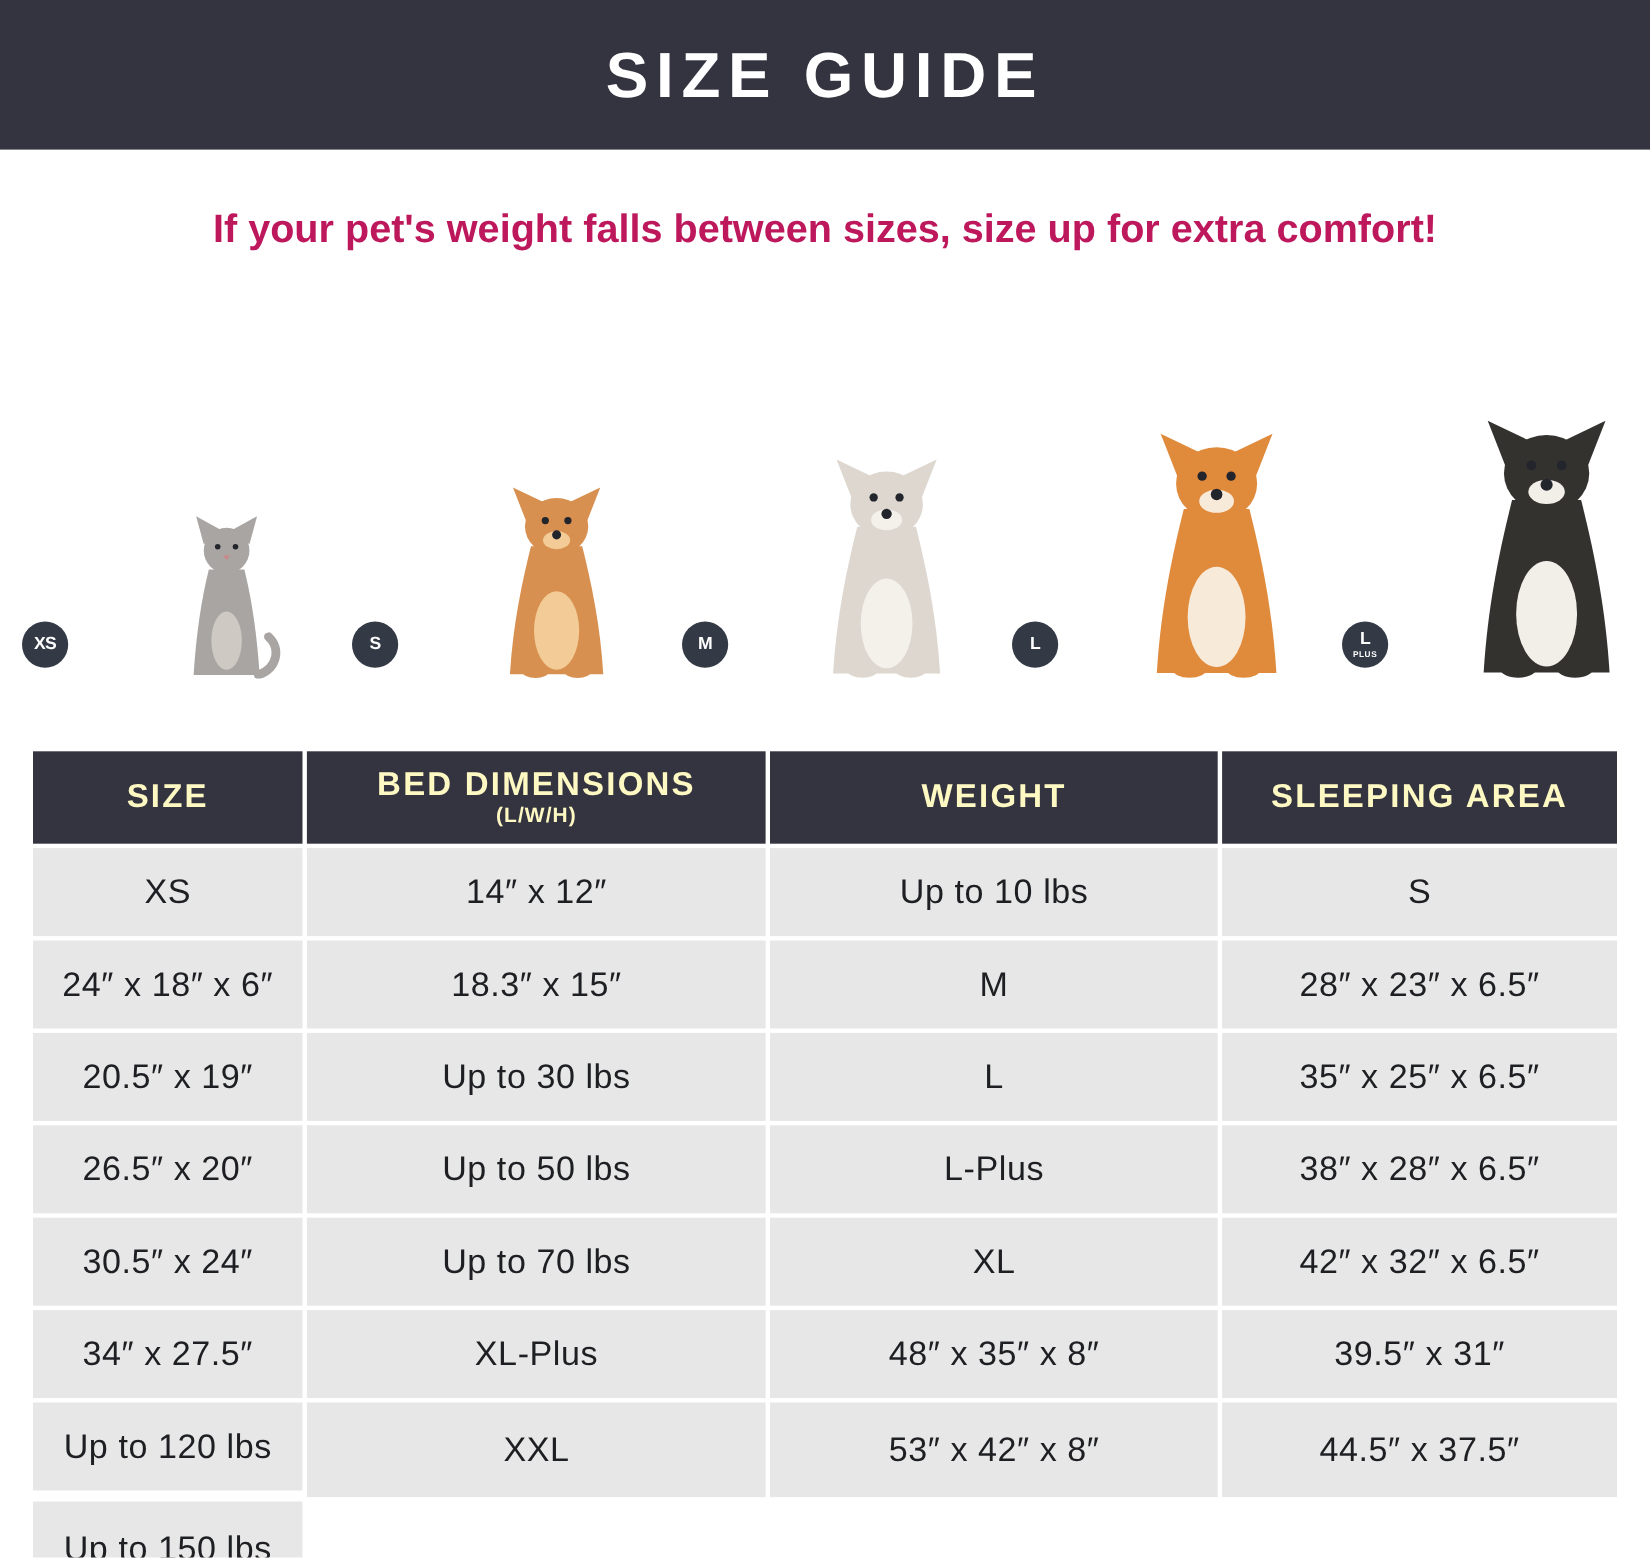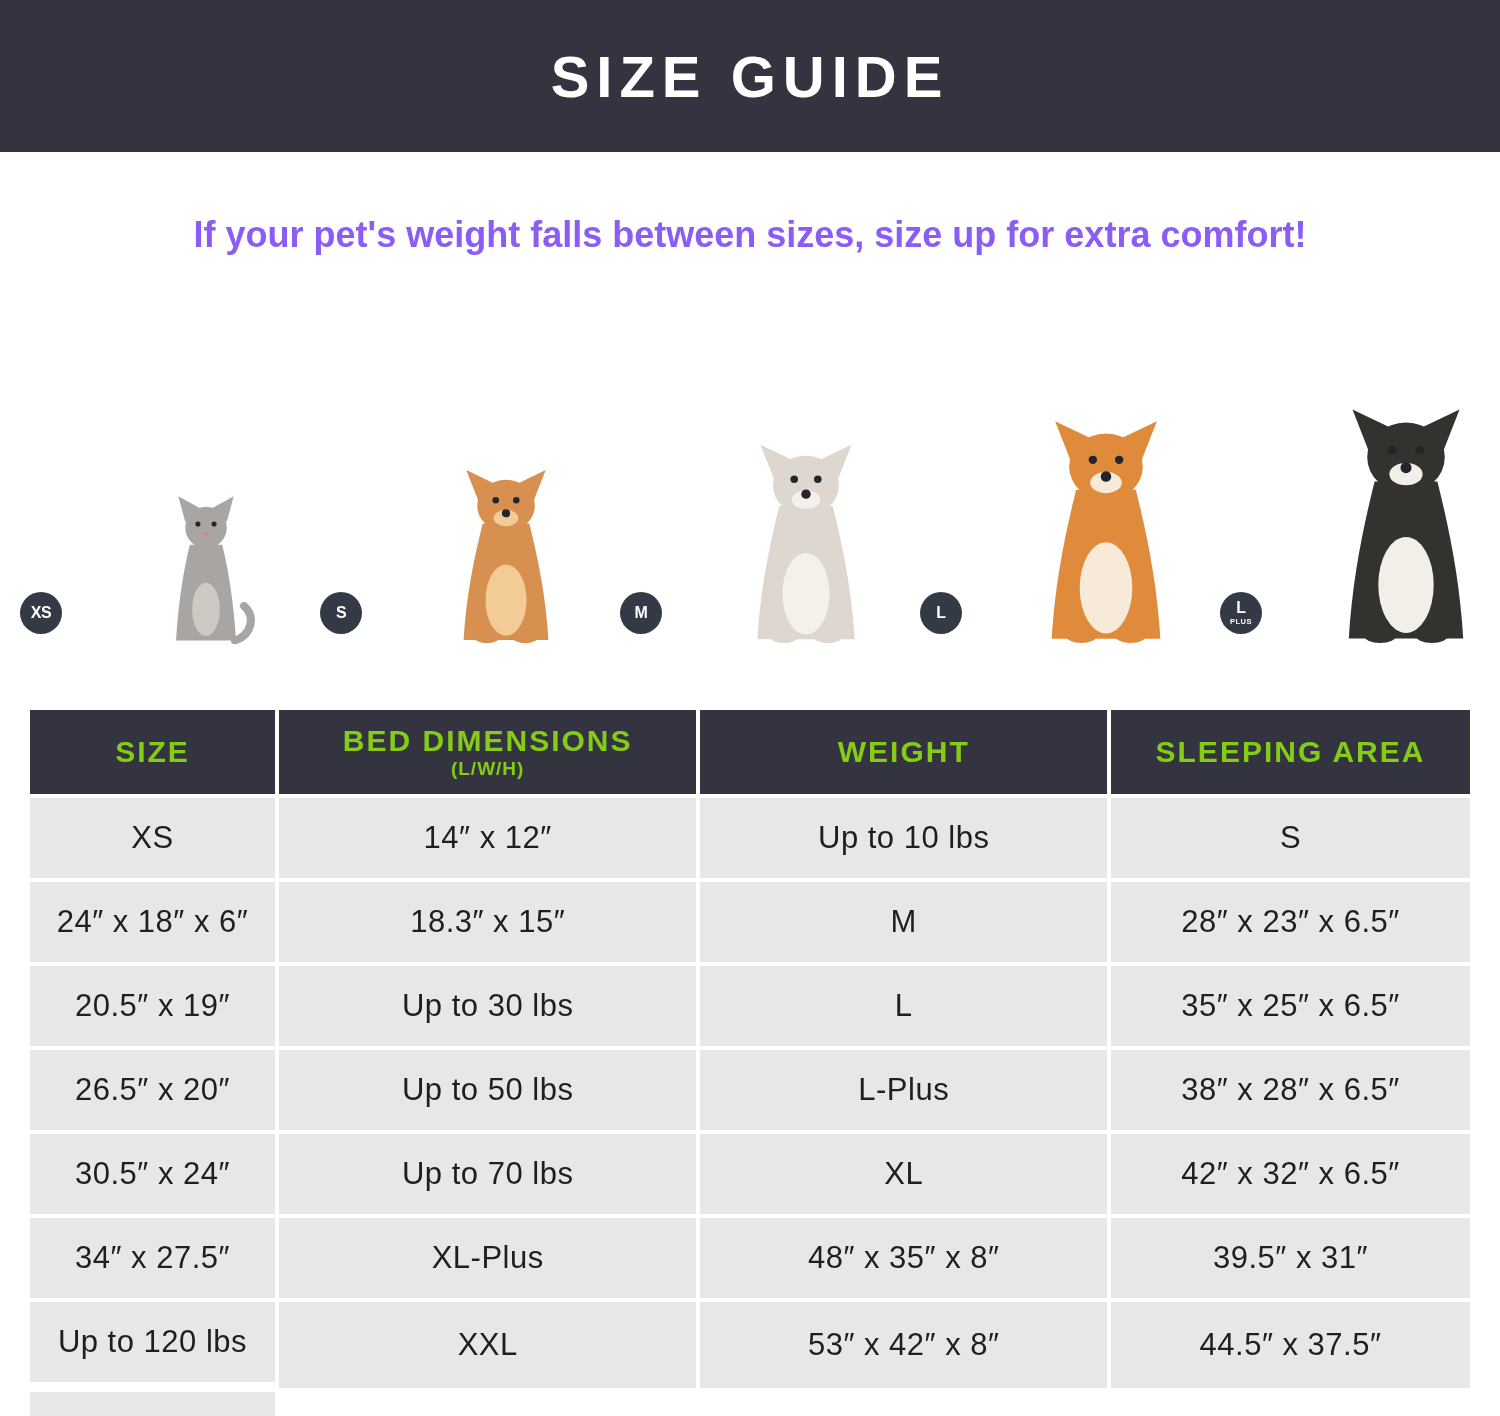--- a/index.html
+++ b/index.html
@@ -4,32 +4,32 @@
 <style>
   html, body { margin: 0; padding: 0; background: #ffffff; }
   body {
     width: 1500px; height: 1416px; overflow: hidden;
     font-family: "Liberation Sans", sans-serif;
     -webkit-font-smoothing: antialiased;
   }
 
   
   .titlebar {
-    height: 152px; background: #343440;
+    height: 136px; background: #343440;
     display: flex; align-items: center; justify-content: center;
   }
   .titlebar h1 {
     margin: 0; color: #ffffff; font-size: 58px; font-weight: 700;
     letter-spacing: 7px;
   }
 
   
   .subtitle {
-    margin: 17px; padding: 44px 30px 0; text-align: center;
-    color: #8b5cf6; font-size: 36px; font-weight: 600; line-height: 1.2;
+    margin: 6px; padding: 44px 30px 0; text-align: center;
+    color: #be185d; font-size: 36px; font-weight: 600; line-height: 1.2;
   }
 
   
   .animals {
     height: 350px; margin-top: 38px; padding: 0 56px 14px;
     display: flex; justify-content: space-between; align-items: flex-end;
   }
   .animal { position: relative; display: flex; align-items: flex-end; }
   .pet { display: block; }
   .badge {
@@ -45,21 +45,21 @@
 
   
   .size-table {
     margin: 52px 30px 0;
     display: grid;
     grid-template-columns: 247fr 421fr 410fr 362fr;
     gap: 4px;
     background: #ffffff;
   }
   .th {
-    background: #343440; color: #84cc16; height: 84px;
+    background: #343440; color: #fef9c3; height: 84px;
     display: flex; flex-direction: column; align-items: center; justify-content: center;
     font-size: 30px; font-weight: 700; letter-spacing: 2px; line-height: 1.05;
   }
   .th .th-sub { font-size: 19px; letter-spacing: 1px; margin-top: 2px; }
   .td {
     background: #e7e7e7; color: #1d1f23; height: 80px;
     display: flex; align-items: center; justify-content: center;
     font-size: 31px; font-weight: 400; letter-spacing: 0.5px;
   }
   .size-table .td:nth-last-child(-n+4) { height: 86px; }

